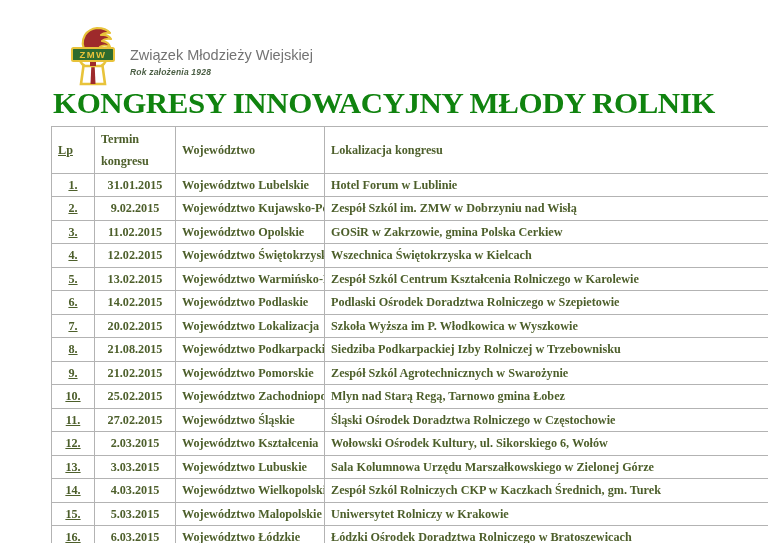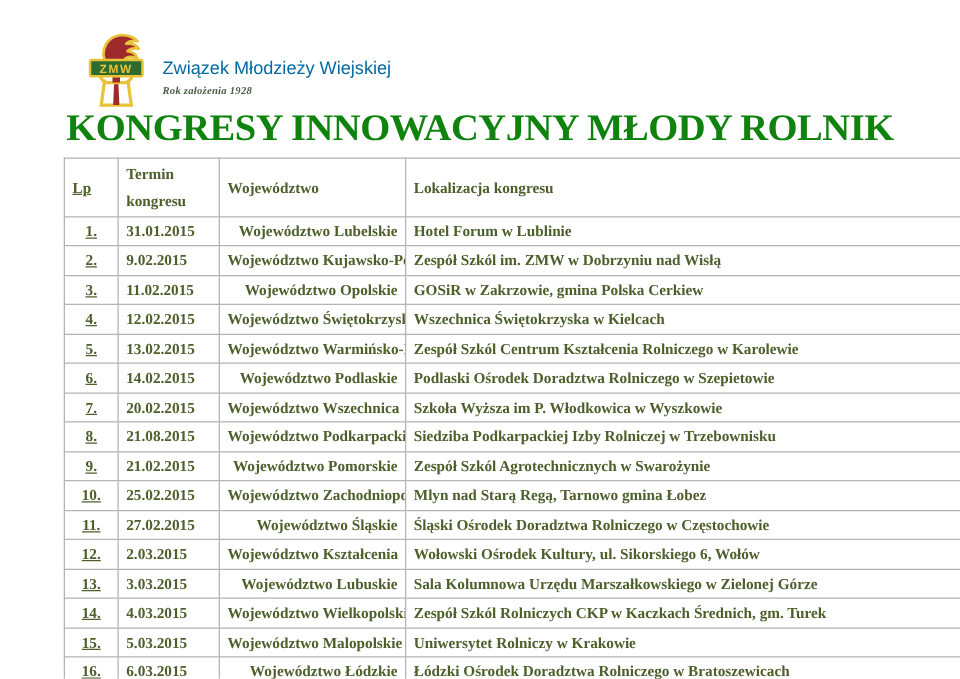--- a/index.html
+++ b/index.html
@@ -35,26 +35,26 @@
   }
   .logo svg { display: block; }
 
   .org-text {
     margin-left: 8px;
     padding-top: 21px;
   }
   .org-name {
     font-family: "Liberation Sans", "DejaVu Sans", sans-serif;
     font-size: 14.5px;
-    color: #0369a1;
+    color: #737373;
     line-height: 1.15;
     white-space: nowrap;
   }
   .org-sub {
-    font-family: Liberation Serif, serif;
+    font-family: Liberation Sans, sans-serif;
     font-size: 8.5px;
     font-style: italic;
     font-weight: bold;
     color: #4a5e44;
     margin-top: 3px;
     letter-spacing: 0.2px;
     white-space: nowrap;
   }
 
   
@@ -106,28 +106,28 @@
   }
   th.col-lp, td.col-lp {
     width: 30px;
     text-align: center;
     padding-left: 2px;
     padding-right: 2px;
     text-decoration: underline;
   }
   th.col-term, td.col-term {
     width: 68px;
+    text-align: center;
     padding-left: 3px;
     padding-right: 3px;
   }
   th.col-term { text-align: left; padding-left: 7px; margin-left: 40px; }
   th.col-woj, td.col-woj {
     width: 136px;
     padding-left: 8px;
-    text-align: right;
   }
   th.col-loc, td.col-loc {
     width: 446px;
     padding-left: 8px;
   }
   table.kongres tbody td {
     height: 16px;
   }
   .hdr-line { display: block; }
   .hdr-line + .hdr-line { margin-top: 5px; }
@@ -210,21 +210,21 @@
           </tr>
           <tr>
             <td class="col-lp">6.</td>
             <td class="col-term">14.02.2015</td>
             <td class="col-woj">Województwo Podlaskie</td>
             <td class="col-loc">Podlaski Ośrodek Doradztwa Rolniczego w Szepietowie</td>
           </tr>
           <tr>
             <td class="col-lp">7.</td>
             <td class="col-term">20.02.2015</td>
-            <td class="col-woj">Województwo Wszechnica</td>
+            <td class="col-woj">Województwo Lokalizacja</td>
             <td class="col-loc">Szkoła Wyższa im P. Włodkowica w Wyszkowie</td>
           </tr>
           <tr>
             <td class="col-lp">8.</td>
             <td class="col-term">21.08.2015</td>
             <td class="col-woj">Województwo Podkarpackie</td>
             <td class="col-loc">Siedziba Podkarpackiej Izby Rolniczej w Trzebownisku</td>
           </tr>
           <tr>
             <td class="col-lp">9.</td>

